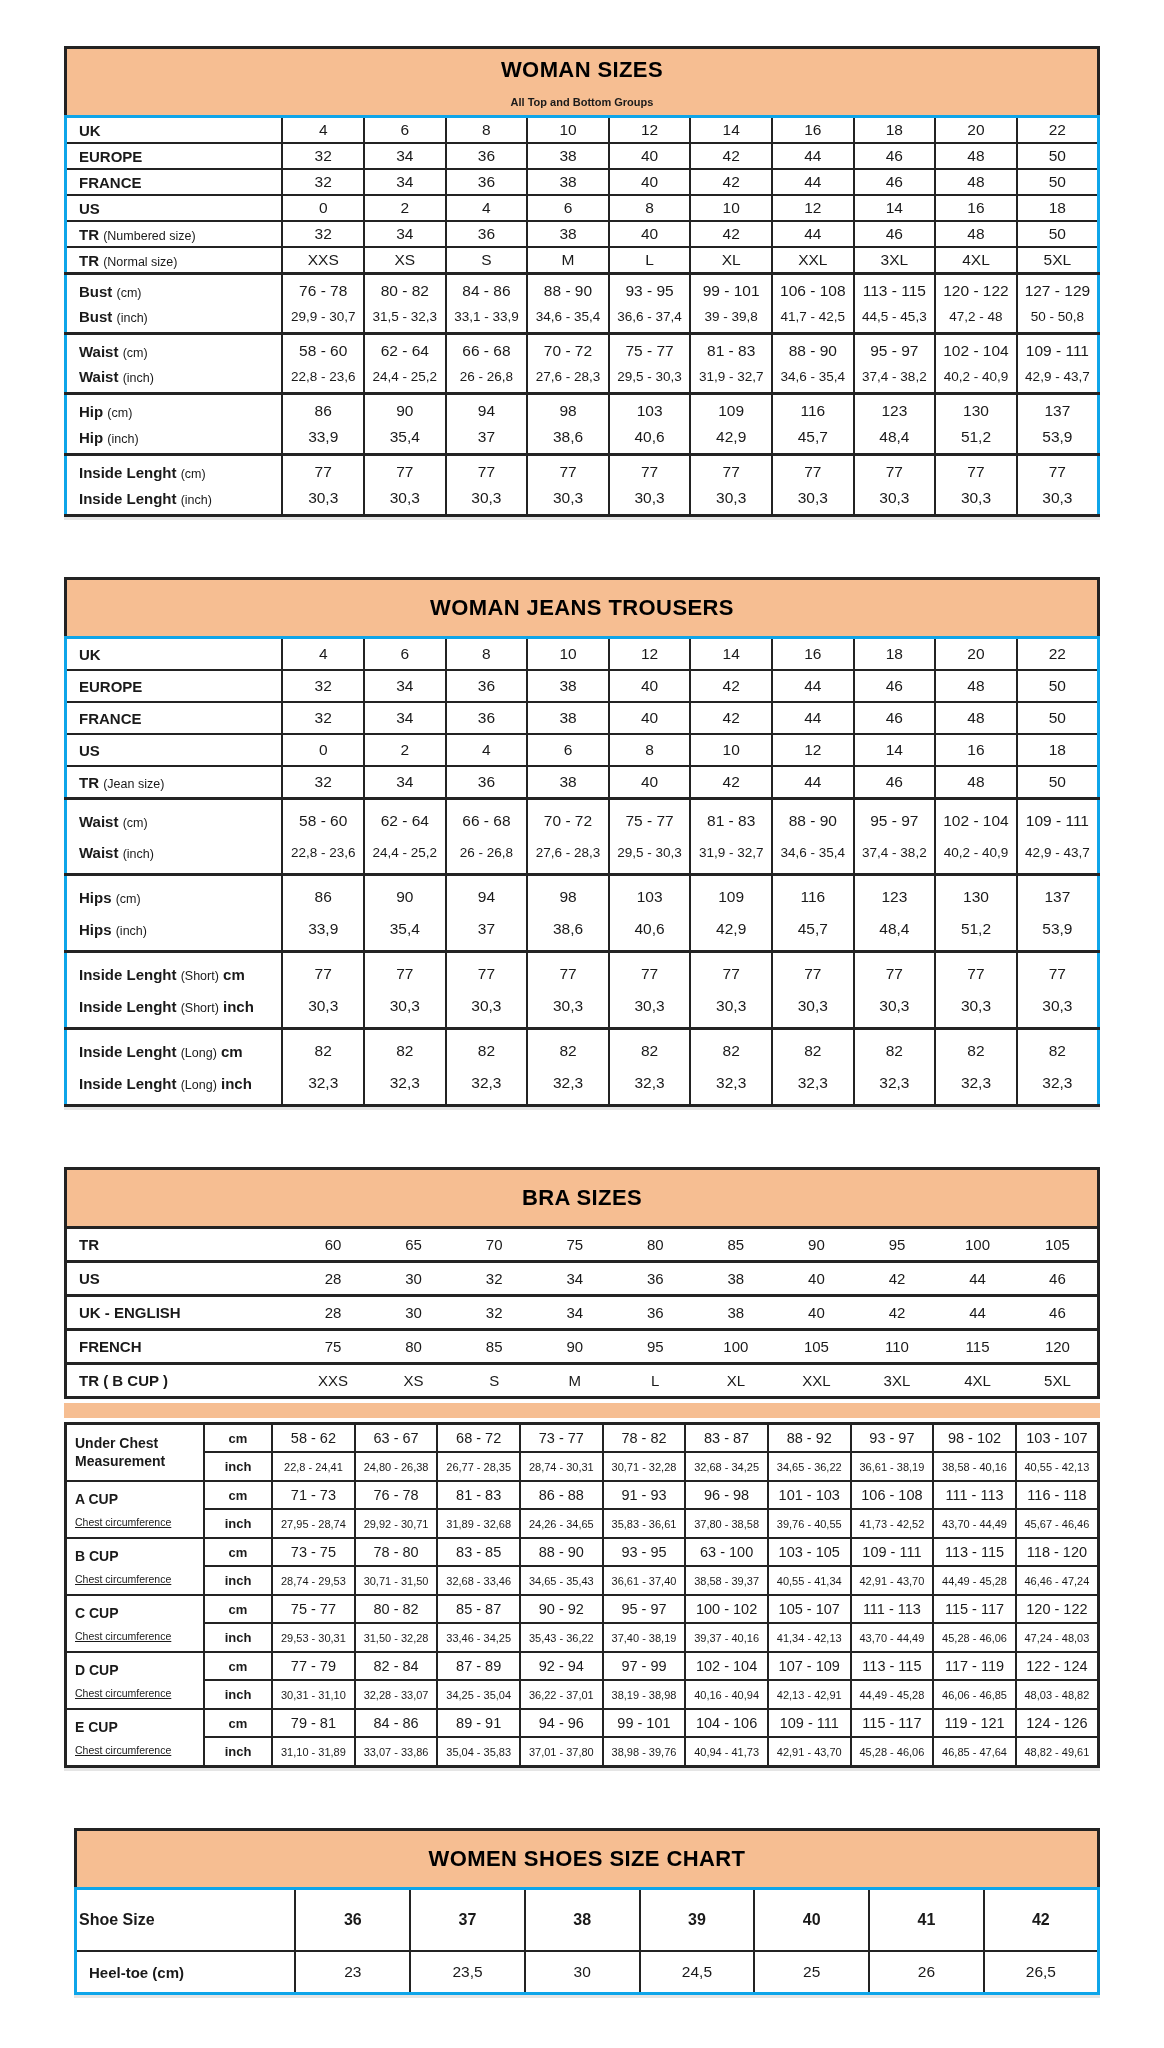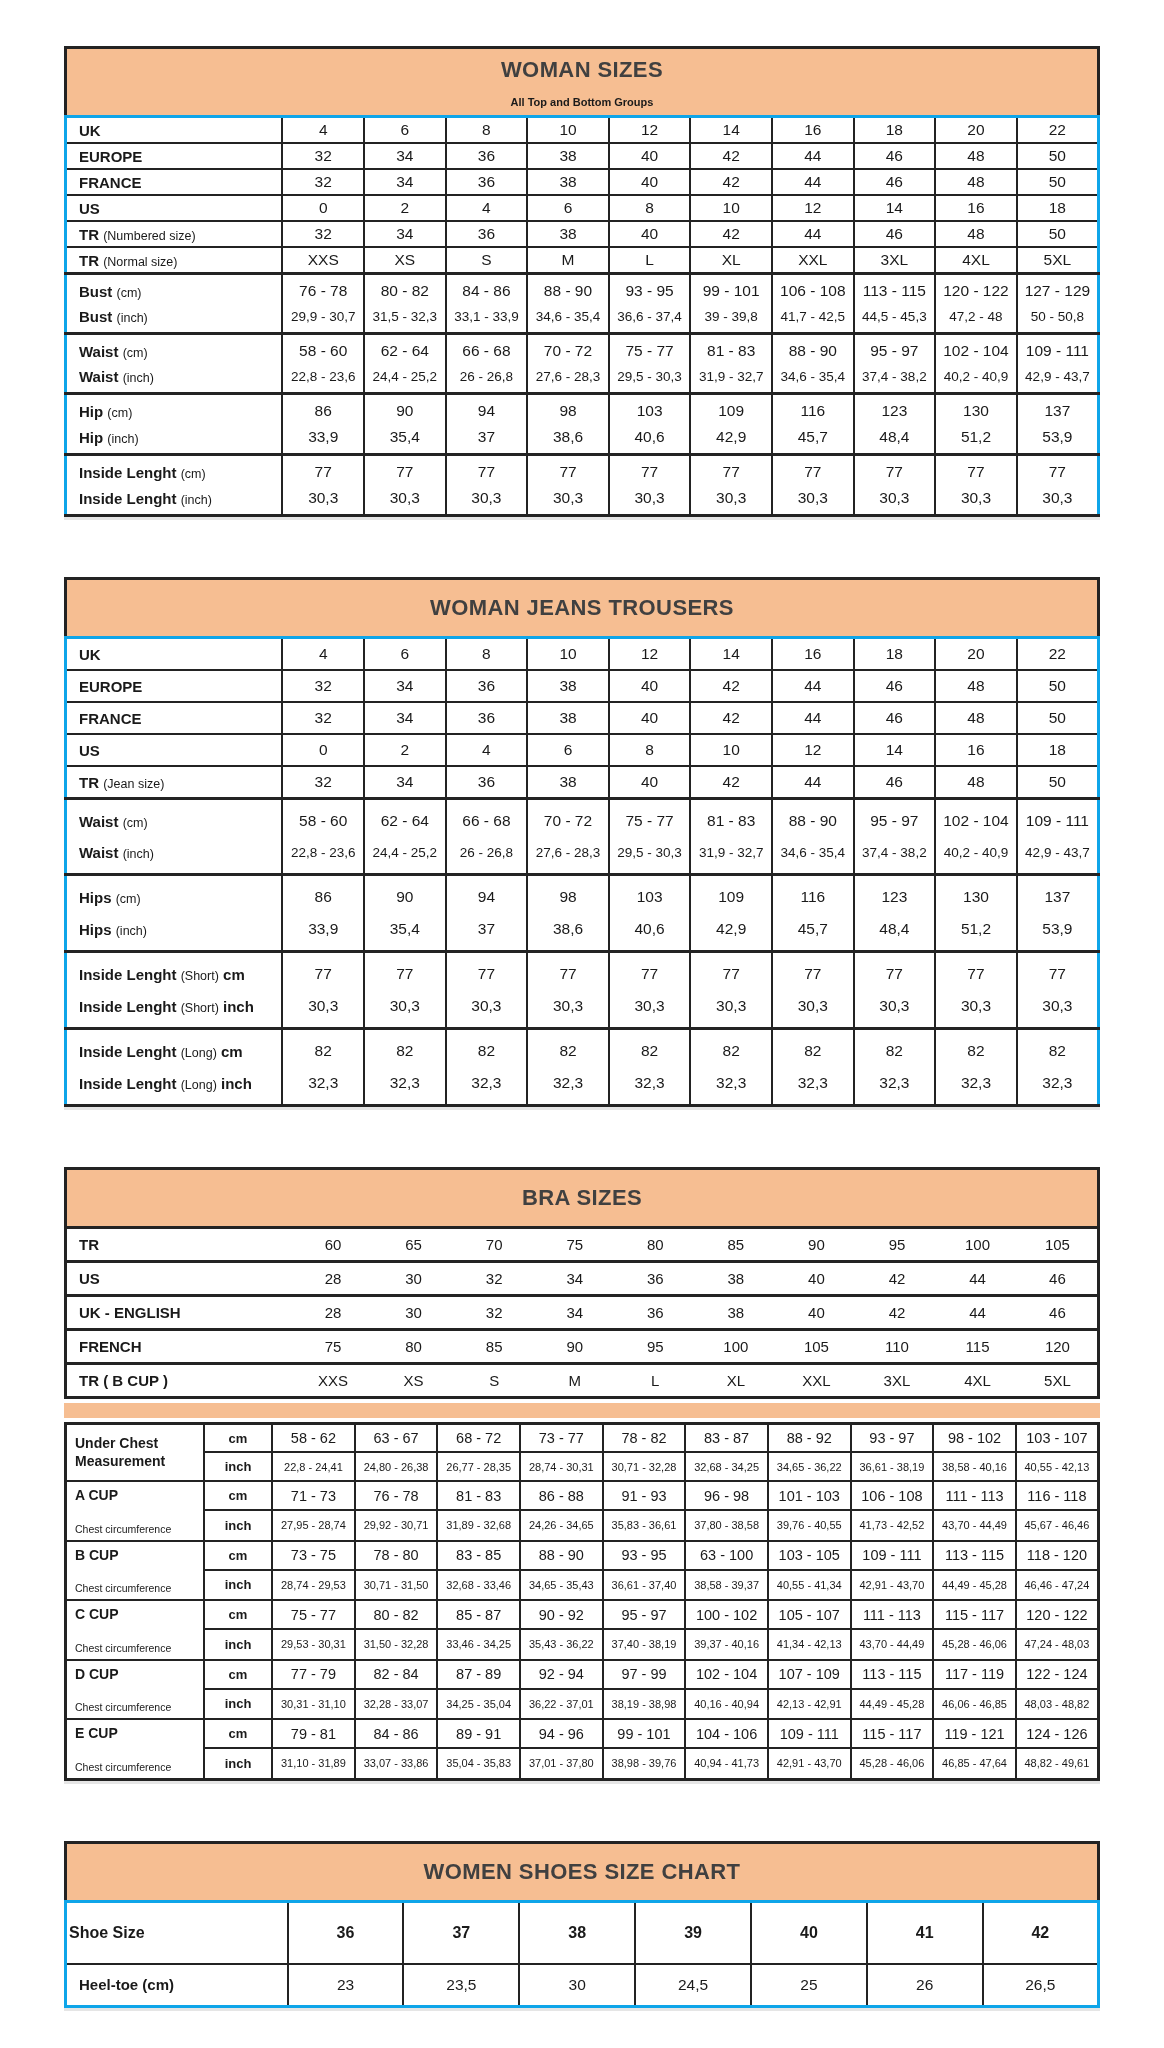--- a/index.html
+++ b/index.html
@@ -1,22 +1,22 @@
 <!DOCTYPE html>
 <html style="--accent: #f6be92;"><head>
 <meta charset="utf-8">
 <style>
   html,body{margin:0;padding:0;background:#ffffff;}
   body{font-family:"Liberation Sans","DejaVu Sans",sans-serif;color:#1a1a1a;}
   .sheet{width:1164px;box-sizing:border-box;padding:46px 64px 40px;background:#fff;}
   section{margin-bottom:60px;box-shadow:0 3px 0 rgba(0,0,0,0.10);}
-  section:last-child{margin-bottom:0;}
+  section:last-child{margin-bottom:0;margin-left:10px;}
   .thead{background:var(--accent,#f6be92);border:3px solid #232323;border-bottom:none;text-align:center;padding:8px 4px 7px;}
   .thead.tall{padding:15px 4px;}
-  .ttitle{font-size:22px;font-weight:bold;color:#404040;letter-spacing:.4px;}
+  .ttitle{font-size:22px;font-weight:bold;color:#000000;letter-spacing:.4px;}
   .tsub{font-size:11px;font-weight:bold;margin-top:13px;}
   table{width:100%;border-collapse:collapse;table-layout:fixed;}
   table.grid{border:3px solid #0ea5e9;}
   .grid td{border:2px solid #232323;text-align:center;font-size:15.5px;padding:3px 2px;white-space:nowrap;overflow:hidden;}
   .grid td.lbl{text-align:left;padding-left:12px;font-weight:bold;font-size:15px;}
   .psub{font-weight:normal;font-size:12.5px;}
   
   tr.pt td{border-bottom:none;border-top-width:3px;padding-top:7px;padding-bottom:4px;}
   tr.pb td{border-top:none;border-bottom-width:3px;padding-bottom:7px;padding-top:4px;}
   tr.sm td{font-size:13.5px;}
@@ -28,21 +28,21 @@
   
   table.bratop{border:3px solid #232323;}
   .bratop td{border:3px solid #232323;border-left:none;border-right:none;text-align:center;font-size:15px;padding:7px 2px;white-space:nowrap;}
   .bratop td.lbl{text-align:left;padding-left:12px;font-weight:bold;}
   .bradiv{height:15px;background:var(--accent,#f6be92);margin:4px 0;}
   
   table.brabot{border:3px solid #232323;}
   .brabot td{border:2px solid #232323;text-align:center;font-size:14.5px;padding:5px 1px;white-space:nowrap;overflow:hidden;}
   .brabot td.glbl{text-align:left;padding-left:8px;white-space:normal;}
   .gtl{font-weight:bold;font-size:14px;line-height:1.25;}
-  .gsl{font-size:10.5px;margin-top:18px;}
+  .gsl{font-size:10.5px;margin-top:7px;text-decoration:underline;}
   .brabot td.unit{font-weight:bold;font-size:13px;}
   .brabot td.sm2{font-size:11px;}
   .brabot tr.inchrow td{padding:6px 1px;}
   
   .shoes tr.big td{padding:21px 2px;font-weight:bold;font-size:16px;}
   .shoes td{padding:11px 2px;}
   .shoes td.lbl{font-size:15px;}
 </style>
 </head>
 <body>

